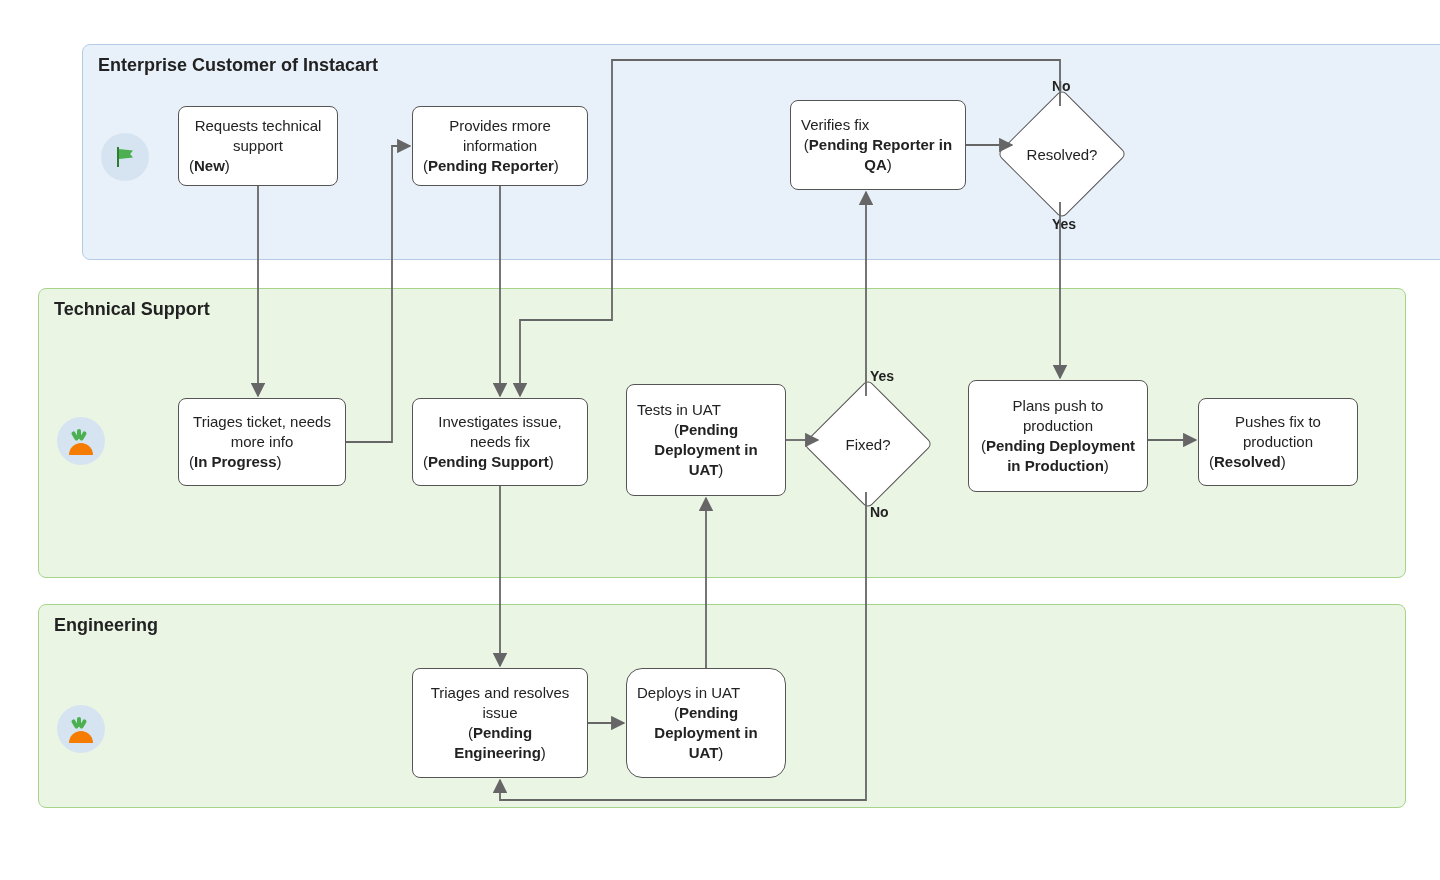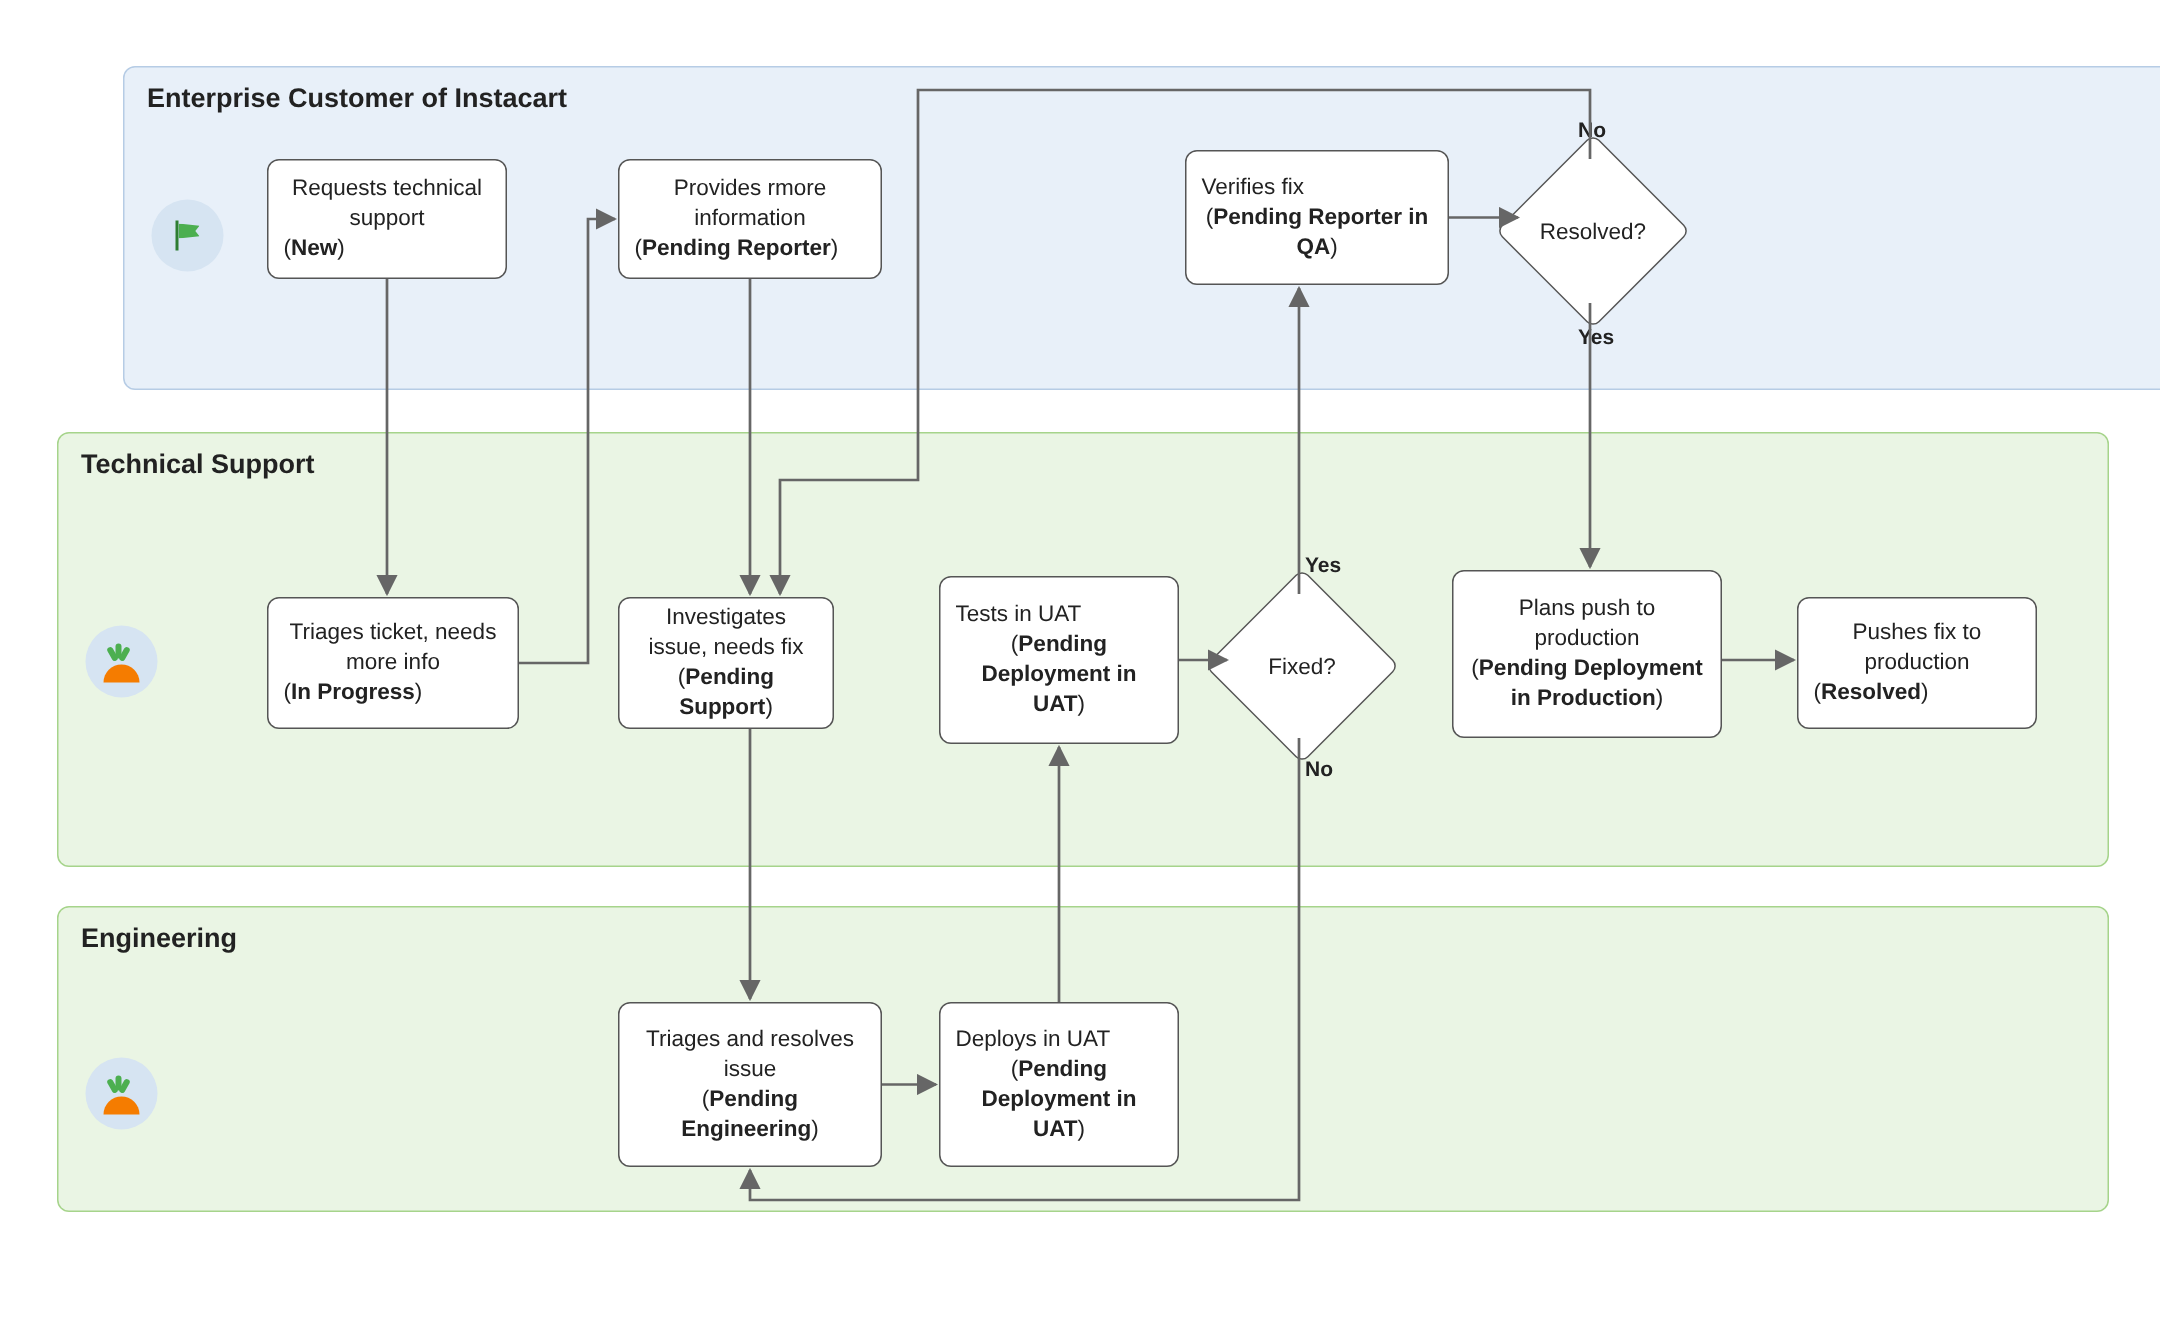--- a/index.html
+++ b/index.html
@@ -204,21 +204,21 @@
   <span>Resolved?</span>
 </div>
 <div class="edge-label" style="left:1052px; top:78px;">No</div>
 <div class="edge-label" style="left:1052px; top:216px;">Yes</div>
 
 <div class="node" style="left:178px; top:398px; width:168px; height:88px;">
   <span>Triages ticket, needs more info</span>
   <span class="status">(<strong>In Progress</strong>)</span>
 </div>
 
-<div class="node" style="left:412px; top:398px; width:144px; height:88px;">
+<div class="node" style="left:412px; top:398px; width:176px; height:88px;">
   <span>Investigates issue, needs fix</span>
   <span class="status">(<strong>Pending Support</strong>)</span>
 </div>
 
 <div class="node" style="left:626px; top:384px; width:160px; height:112px;">
   <span>Tests in UAT</span>
   <span class="status">(<strong>Pending Deployment in UAT</strong>)</span>
 </div>
 
 <div class="decision" style="left:822px; top:398px;"></div>
@@ -236,21 +236,21 @@
 <div class="node" style="left:1198px; top:398px; width:160px; height:88px;">
   <span>Pushes fix to production</span>
   <span class="status">(<strong>Resolved</strong>)</span>
 </div>
 
 <div class="node" style="left:412px; top:668px; width:176px; height:110px;">
   <span>Triages and resolves issue</span>
   <span class="status">(<strong>Pending Engineering</strong>)</span>
 </div>
 
-<div class="node" style="left:626px; top:668px; width:160px; height:110px;">
+<div class="node" style="left:626px; top:668px; width:160px; height:110px;border-radius:16px;">
   <span>Deploys in UAT</span>
   <span class="status">(<strong>Pending Deployment in UAT</strong>)</span>
 </div>
 
 <svg class="edges">
   <defs>
     <marker id="ah" viewBox="0 0 10 10" refX="9" refY="5" markerWidth="8" markerHeight="8" orient="auto-start-reverse">
       <path d="M 0 0 L 10 5 L 0 10 z" fill="#666"></path>
     </marker>
   </defs>

